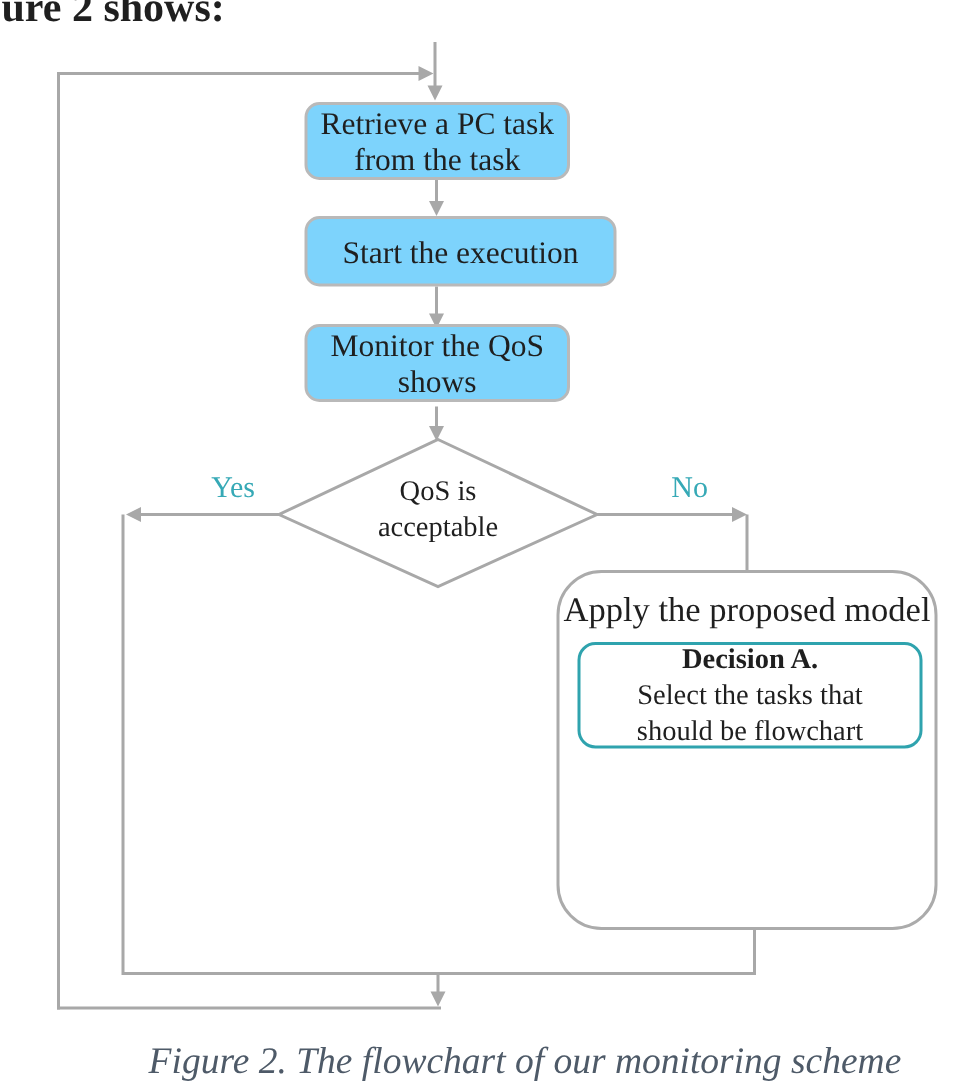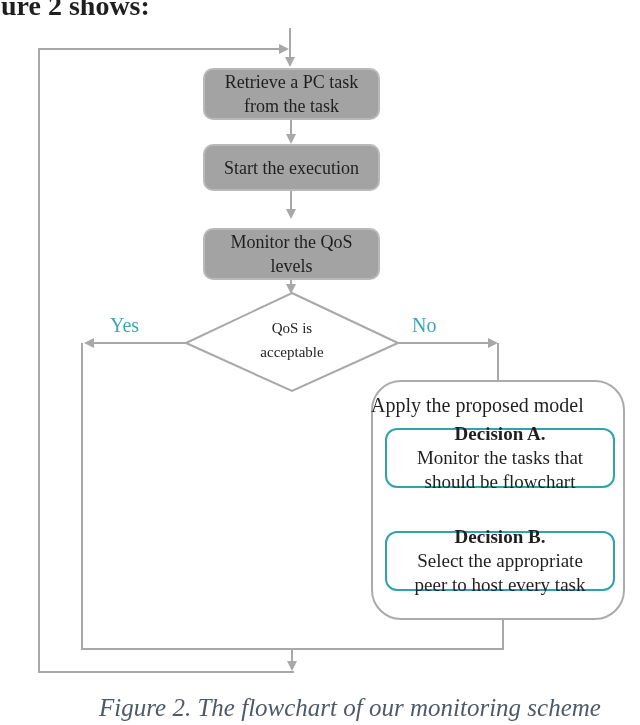--- a/index.html
+++ b/index.html
@@ -18,45 +18,45 @@
   .hline,.vline{position:absolute;background:var(--line,#a8a8a8);}
   .hline{height:2px;}
   .vline{width:2px;}
   
   .ah{position:absolute;width:0;height:0;}
   .ah-down{border-left:5px solid transparent;border-right:5px solid transparent;border-top:10px solid var(--line,#a8a8a8);}
   .ah-right{border-top:5px solid transparent;border-bottom:5px solid transparent;border-left:10px solid var(--line,#a8a8a8);}
   .ah-left{border-top:5px solid transparent;border-bottom:5px solid transparent;border-right:10px solid var(--line,#a8a8a8);}
   
   .pbox{
-    position:absolute;box-sizing:border-box;background:#a3a3a3;
+    position:absolute;box-sizing:border-box;background:#7dd3fc;
     border:2px solid var(--box-border,#b9b9b9);border-radius:10px;
     display:flex;flex-direction:column;align-items:center;justify-content:center;
-    font-size:18px;line-height:24px;text-align:center;
+    font-size:21px;line-height:24px;text-align:center;
   }
   .diamond-svg{position:absolute;left:184px;top:291px;}
   .diamond-text{
     position:absolute;left:184px;top:316px;width:216px;
-    text-align:center;font-size:15px;line-height:24px;
+    text-align:center;font-size:19px;line-height:24px;
   }
   .branch-label{
-    position:absolute;width:60px;text-align:left;
+    position:absolute;width:60px;text-align:right;
     font-size:20px;color:var(--branch-label,#36a9b6);
   }
   .container-box{
     position:absolute;left:371px;top:380px;width:254px;height:240px;
     box-sizing:border-box;background:#fff;
     border:2px solid var(--container-border,#ababab);border-radius:30px;
   }
   .apply-title{
     position:absolute;left:371px;top:394px;width:254px;
-    font-size:20px;
+    text-align:center;font-size:23px;
   }
   .dbox{
-    position:absolute;left:385px;width:230px;height:60px;
+    position:absolute;left:385px;width:230px;height:71px;
     box-sizing:border-box;background:#fff;
     border:2px solid var(--decision-border,#2fa3ae);border-radius:12px;
     display:flex;flex-direction:column;align-items:center;justify-content:center;
     font-size:19px;line-height:24px;text-align:center;
   }
   .dbox .heading{font-weight:bold;}
   .caption{
     position:absolute;left:60px;top:694px;width:580px;
     text-align:center;font-style:italic;font-size:25px;
     color:var(--caption,#4e5a68);
@@ -94,49 +94,44 @@
 
   <div class="vline" style="left:502px;top:620px;height:28px;"></div>
   <div class="hline" style="left:81px;top:648px;width:423px;"></div>
   <div class="vline" style="left:291px;top:649px;height:13px;"></div>
   <div class="ah ah-down" style="left:287px;top:661px;"></div>
 
   <div class="pbox" style="left:203px;top:68px;width:177px;height:52px;">
     <span>Retrieve a PC task</span>
     <span>from the task</span>
   </div>
-  <div class="pbox" style="left:203px;top:144px;width:177px;height:47px;">
+  <div class="pbox" style="left:203px;top:144px;width:208px;height:47px;">
     <span>Start the execution</span>
   </div>
-  <div class="pbox" style="left:203px;top:228px;width:177px;height:52px;">
+  <div class="pbox" style="left:203px;top:216px;width:177px;height:52px;">
     <span>Monitor the QoS</span>
-    <span>levels</span>
+    <span>shows</span>
   </div>
 
   <svg class="diamond-svg" width="216" height="102">
     <polygon points="108,2 214,52 108,100 2,52" fill="#ffffff" stroke="#a8a8a8" stroke-width="2"></polygon>
   </svg>
   <div class="diamond-text">
     <div>QoS is</div>
     <div>acceptable</div>
   </div>
 
   <div class="branch-label" style="left:110px;top:314px;">Yes</div>
   <div class="branch-label" style="left:412px;top:314px;">No</div>
 
   <div class="container-box"></div>
   <div class="apply-title">Apply the proposed model</div>
 
   <div class="dbox" style="top:428px;">
     <span class="heading">Decision A.</span>
-    <span>Monitor the tasks that</span>
+    <span>Select the tasks that</span>
     <span>should be flowchart</span>
   </div>
 
-  <div class="dbox" style="top:531px;">
-    <span class="heading">Decision B.</span>
-    <span>Select the appropriate</span>
-    <span>peer to host every task</span>
-  </div>
 
   <div class="caption">Figure 2. The flowchart of our monitoring scheme</div>
 
 </div>
 
 </body></html>

